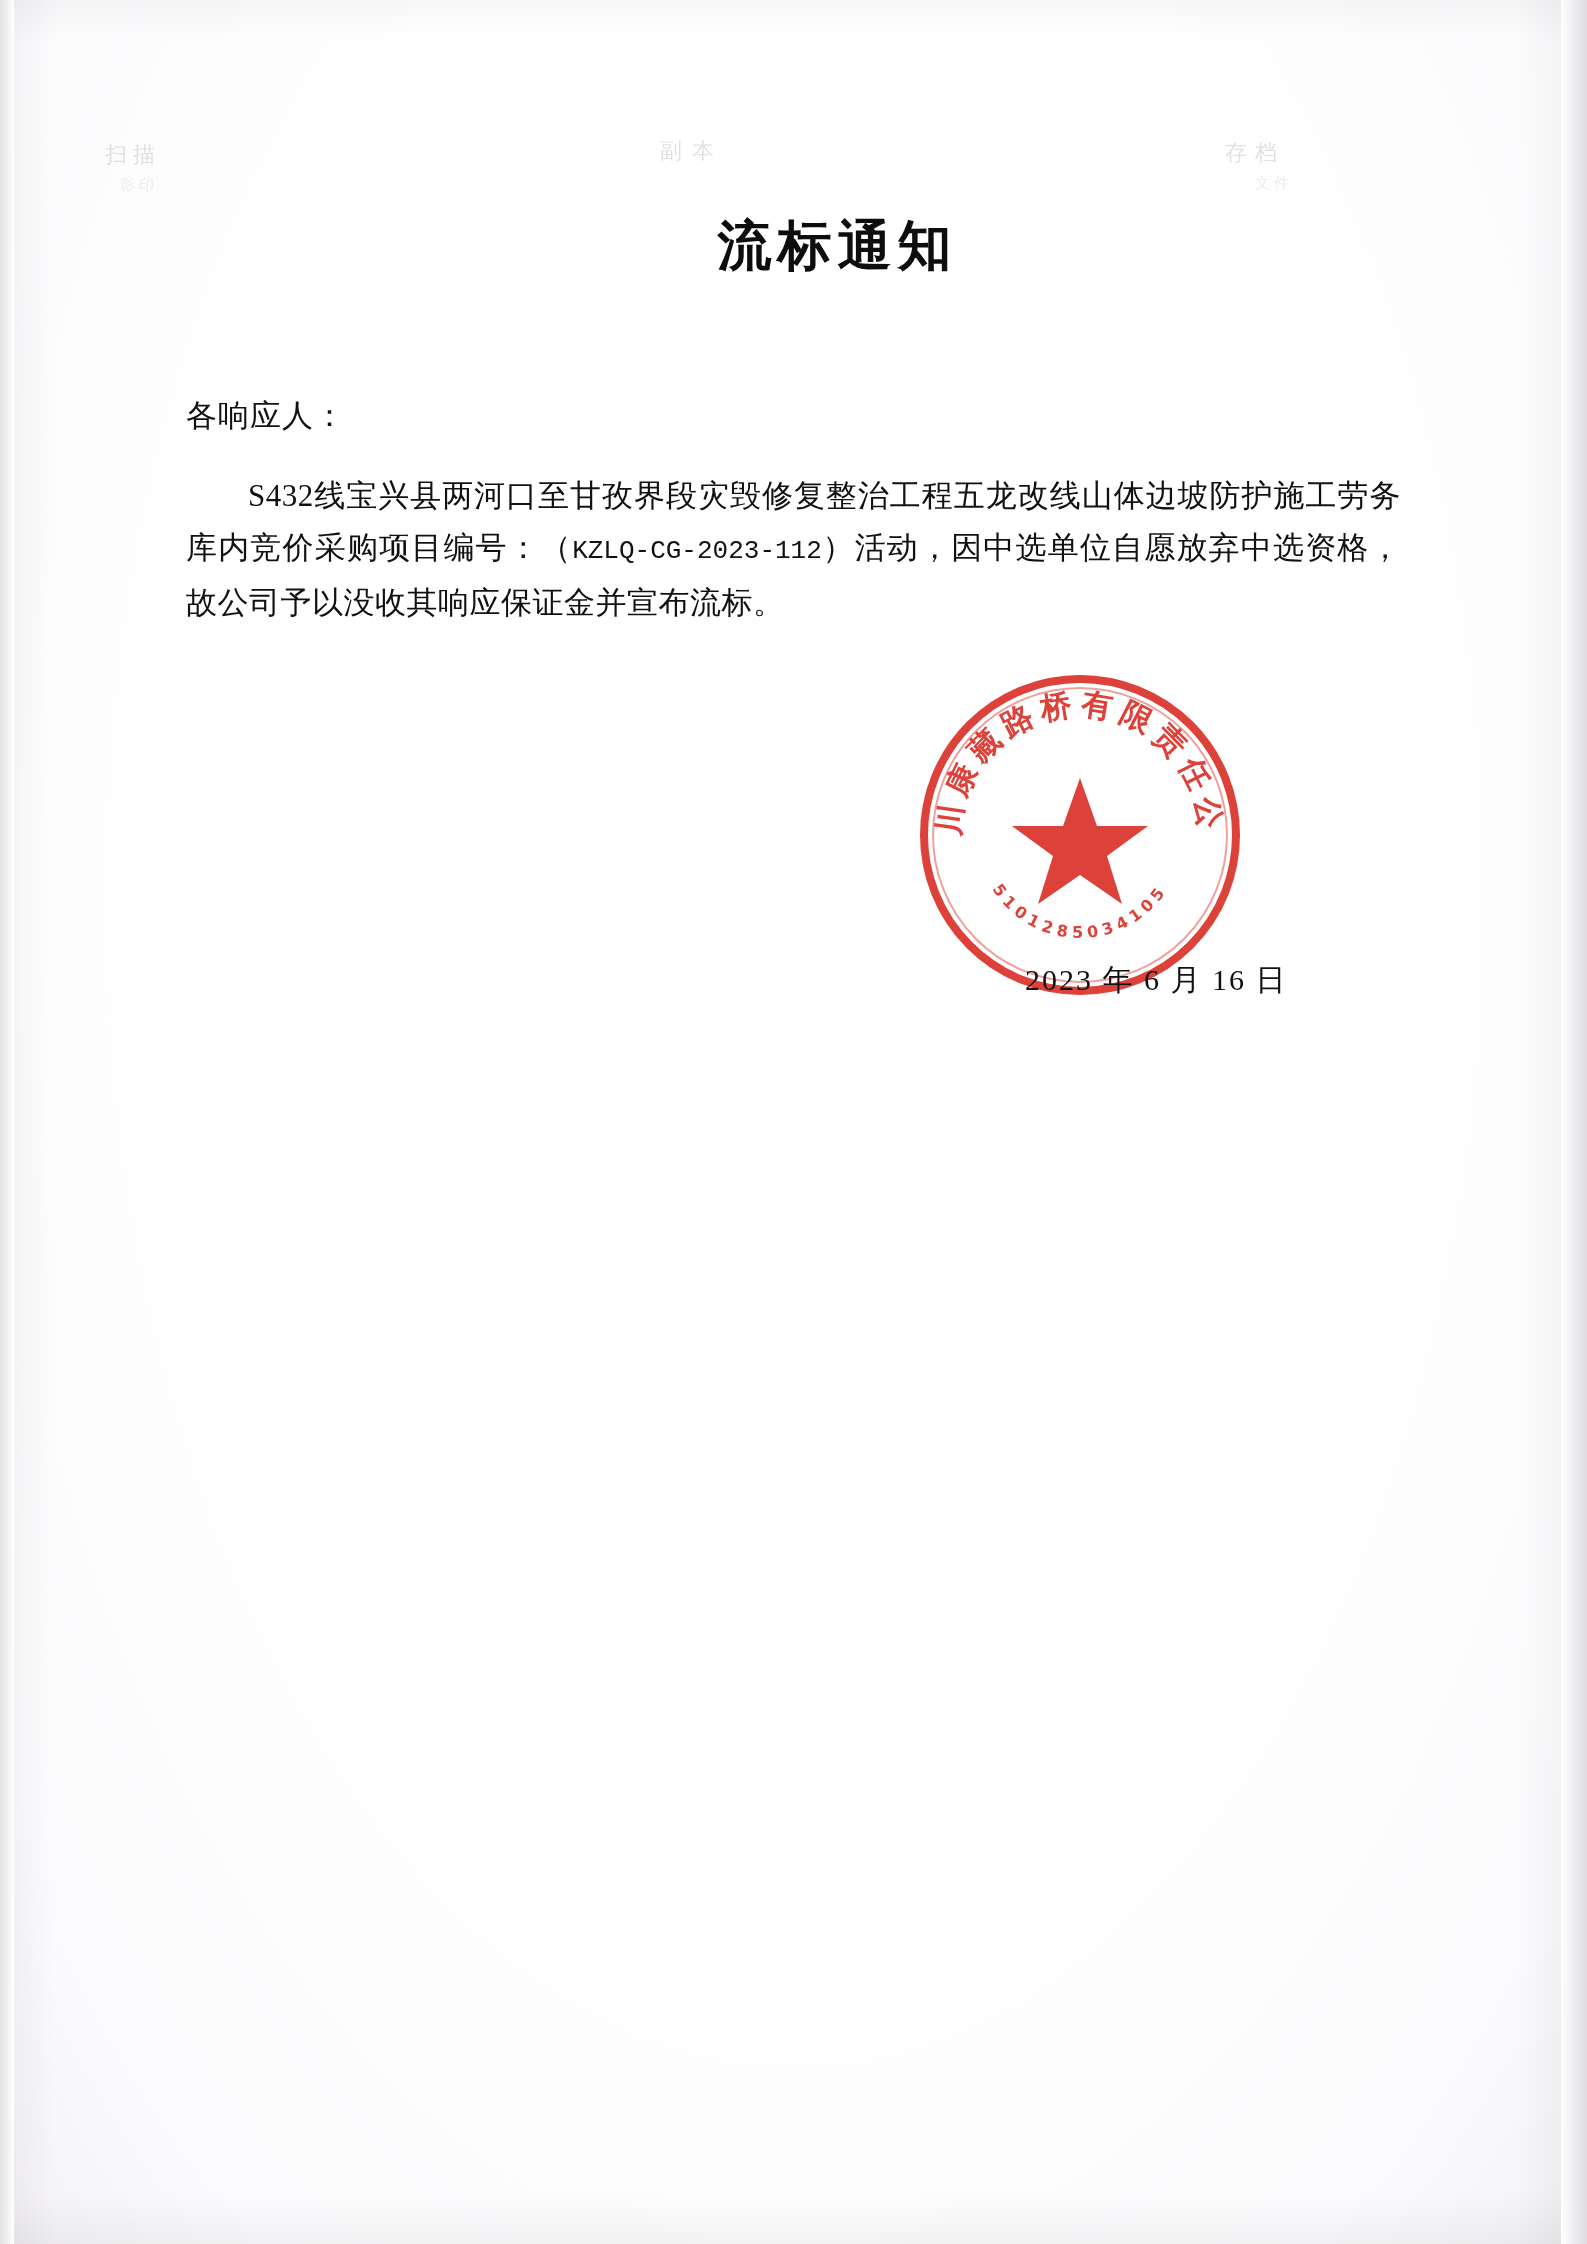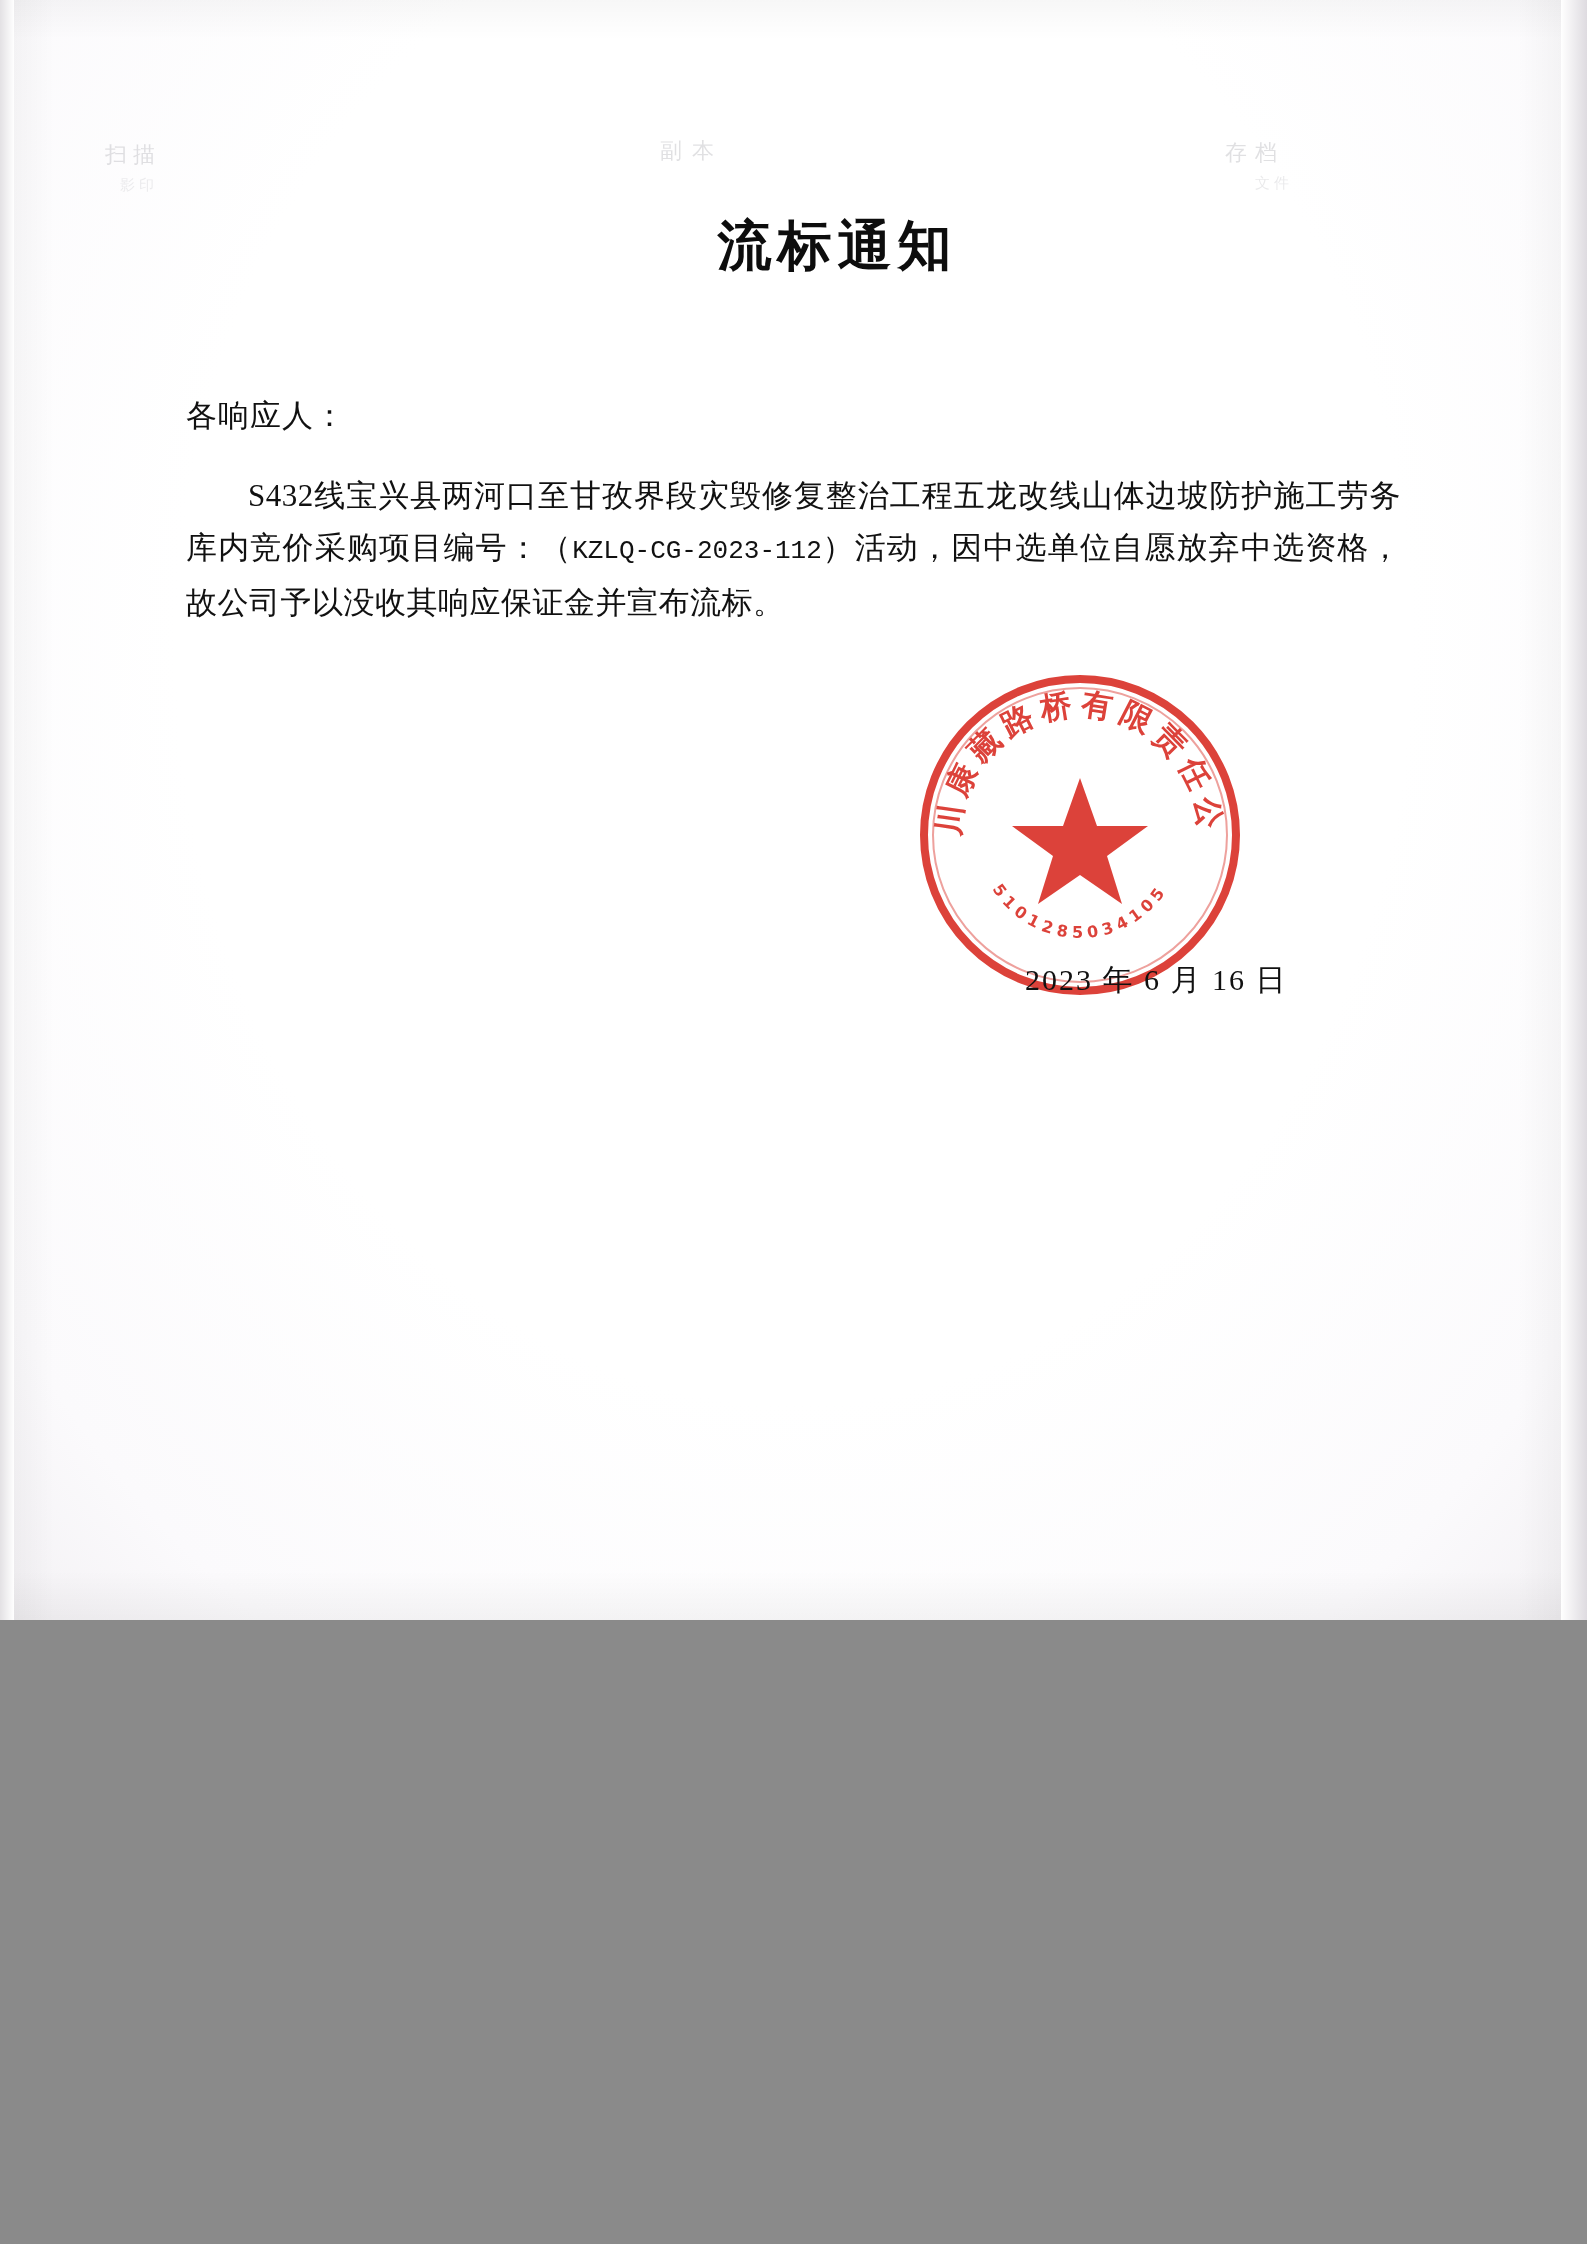--- a/index.html
+++ b/index.html
@@ -3,21 +3,21 @@
 <meta charset="utf-8">
 <style>
   html, body {
     margin: 0;
     padding: 0;
     background: #8a8a8a;
   }
   .page {
     position: relative;
     width: 1587px;
-    height: 1620px;
+    height: 2244px;
     margin: 0 auto;
     background: #ffffff;
     overflow: hidden;
     font-family: "Liberation Serif", "DejaVu Serif", serif;
     color: #111111;
     box-sizing: border-box;
   }
   
   .paper-shade {
     position: absolute;

